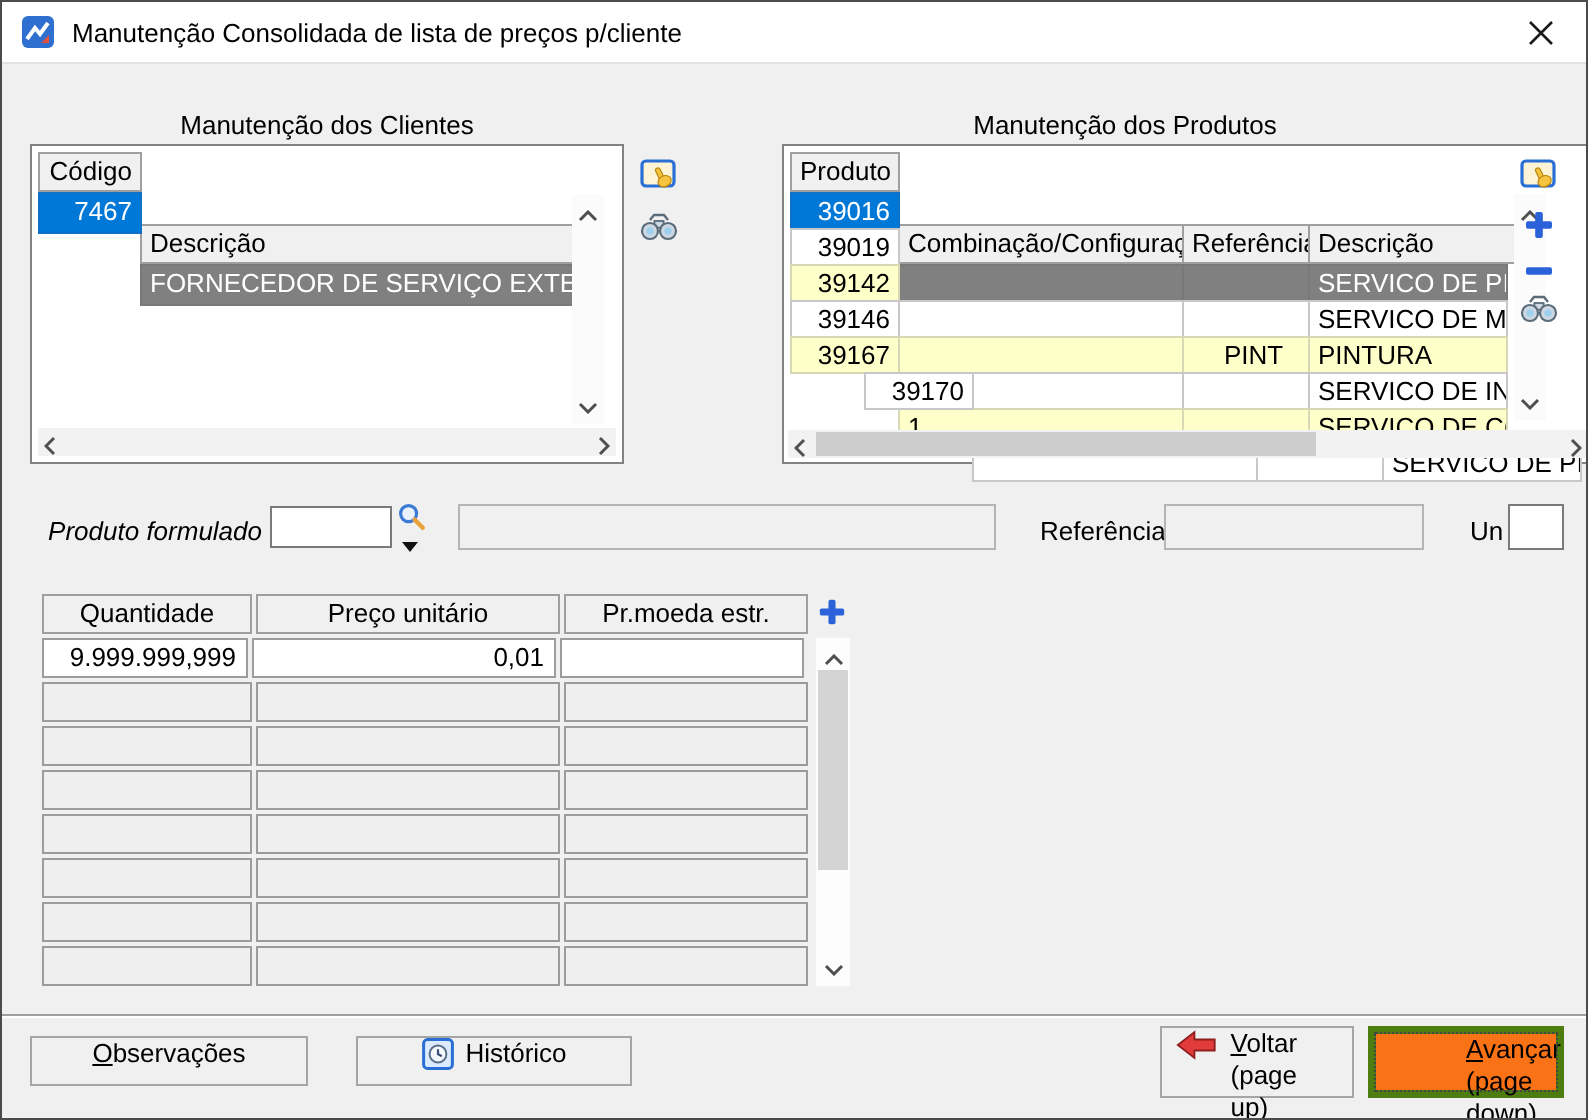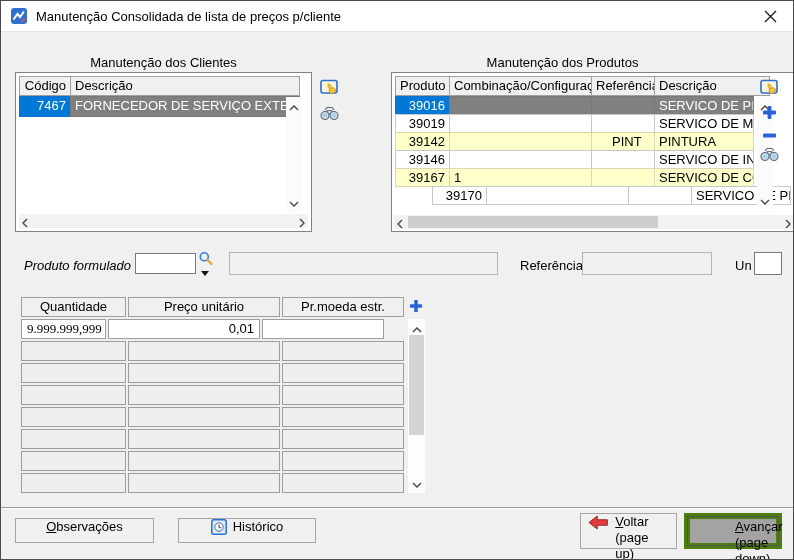--- a/index.html
+++ b/index.html
@@ -19,21 +19,21 @@
 
   .panel{position:absolute;background:#fff;border:1px solid #828282;box-sizing:border-box;}
   .grid{position:absolute;left:3px;top:3px;}
   .hrow,.grow{display:flex;}
   .hrow{height:20px;}
   .grow{height:19px;}
   .grow+.grow{margin-top:-1px;}
   .grow-tall{height:21px;}
   .cell{box-sizing:border-box;border:1px solid #c8c8c8;background:#fff;padding:0 4px;
         height:100%;overflow:hidden;white-space:nowrap;line-height:17px;font-size:13px;flex:none;}
-  .cell+.cell{margin-left:-1px;}
+  .cell+.cell{margin-left:-1px;margin-top:36px;}
   .hcell{background:#f0f0f0;border:1px solid #9f9f9f;line-height:18px;}
   .num{text-align:right;}
   .sel-blue{background:#0078d7;border-color:#0f72c8;color:#fff;}
   .sel-gray{background:#808080;border-color:#787878;color:#fff;}
   .yellow{background:#ffffc9;border-color:#d8d8b4;}
 
   
   .vscroll{position:absolute;width:16px;background:#fbfbfb;}
   .vscroll .sb-up{position:absolute;top:2px;left:0;right:0;text-align:center;}
   .vscroll .sb-down{position:absolute;bottom:2px;left:0;right:0;text-align:center;}
@@ -63,21 +63,21 @@
   .prow.filled .pcell{background:#fff;}
 
   .divider{position:absolute;left:0;width:794px;height:1px;background:#9e9e9e;}
   .divider-lite{position:absolute;left:0;width:794px;height:1px;background:#fff;}
 
   
   .btn{position:absolute;box-sizing:border-box;background:#f0f0f0;border:1px solid #a5a5a5;
        display:flex;justify-content:center;font-size:13px;gap:6px;}
   .nav-btn{justify-content:flex-start;padding:0 7px;gap:7px;}
   .nav-text{line-height:16px;text-align:left;}
-  .btn-focus{background:#a3a3a3;border:6px solid #4d7c0f;outline:1px dotted #444;outline-offset:-4px;padding-left:45px;}
+  .btn-focus{background:#f97316;border:4px solid #4d7c0f;outline:1px dotted #444;outline-offset:-4px;padding-left:45px;}
   u{text-decoration:underline;}
 </style>
 </head>
 <body>
 
 <div class="win">
 
   <div class="titlebar">
     <svg class="title-icon" viewBox="0 0 16 16">
       <rect width="16" height="16" rx="3" fill="#2f6fd0"></rect>
@@ -264,21 +264,21 @@
     </div>
   </div>
   <div class="tool" style="left:406px;top:296px;width:18px;height:18px;">
     <svg width="14" height="14" viewBox="0 0 15 15">
       <rect x="5.6" y="1" width="3.8" height="13" rx="1" fill="#2b62d9"></rect>
       <rect x="1" y="5.6" width="13" height="3.8" rx="1" fill="#2b62d9"></rect>
     </svg>
   </div>
   <div id="price-rows" style="position:absolute;left:20px;top:318px;">
       <div class="prow filled">
-        <div class="pcell num" style="width: 85px; font-family: Liberation Serif, serif;">9.999.999,999</div>
+        <div class="pcell num" style="width: 103px;">9.999.999,999</div>
         <div class="pcell num" style="width: 152px;">0,01</div>
         <div class="pcell" style="width: 122px;"></div>
       </div>
       <div class="prow">
         <div class="pcell num" style="width: 105px;"></div>
         <div class="pcell num" style="width: 152px;"></div>
         <div class="pcell" style="width: 122px;"></div>
       </div>
       <div class="prow">
         <div class="pcell num" style="width: 105px;"></div>

